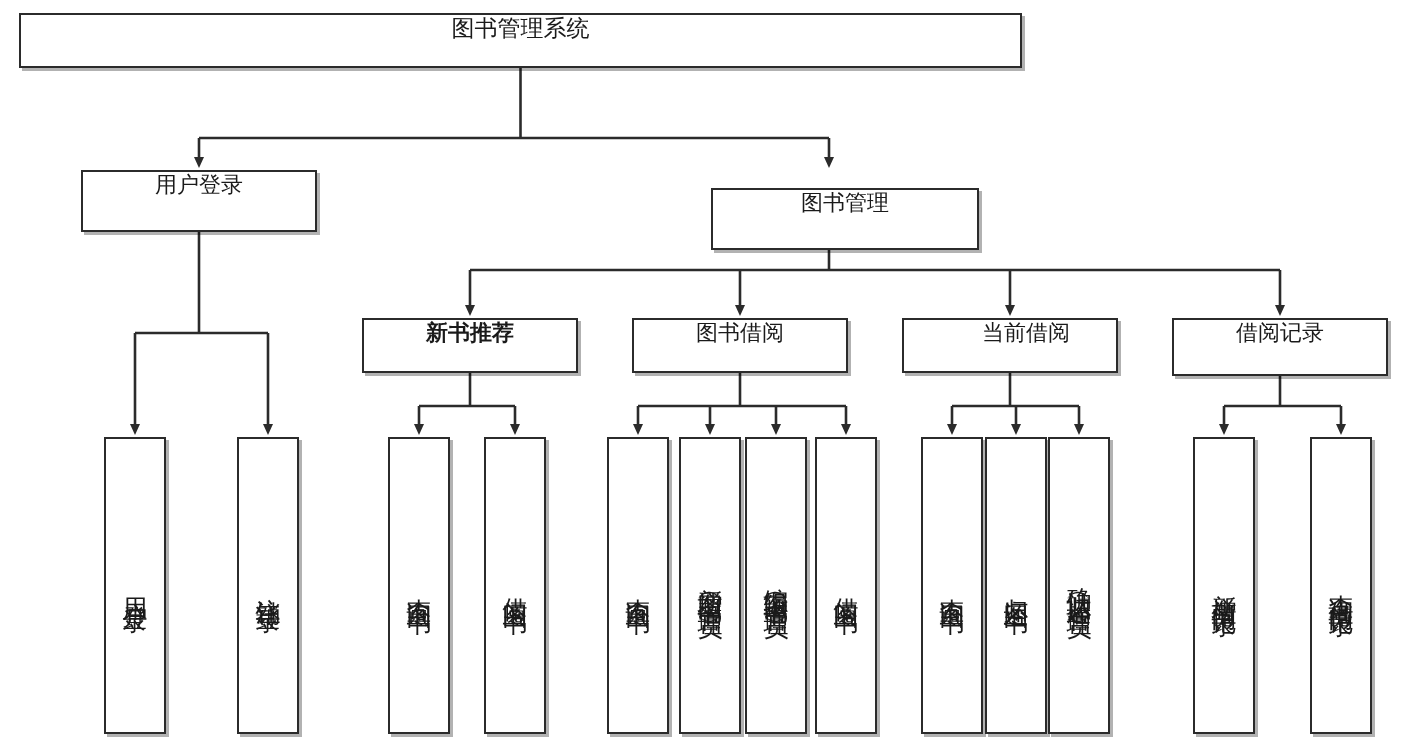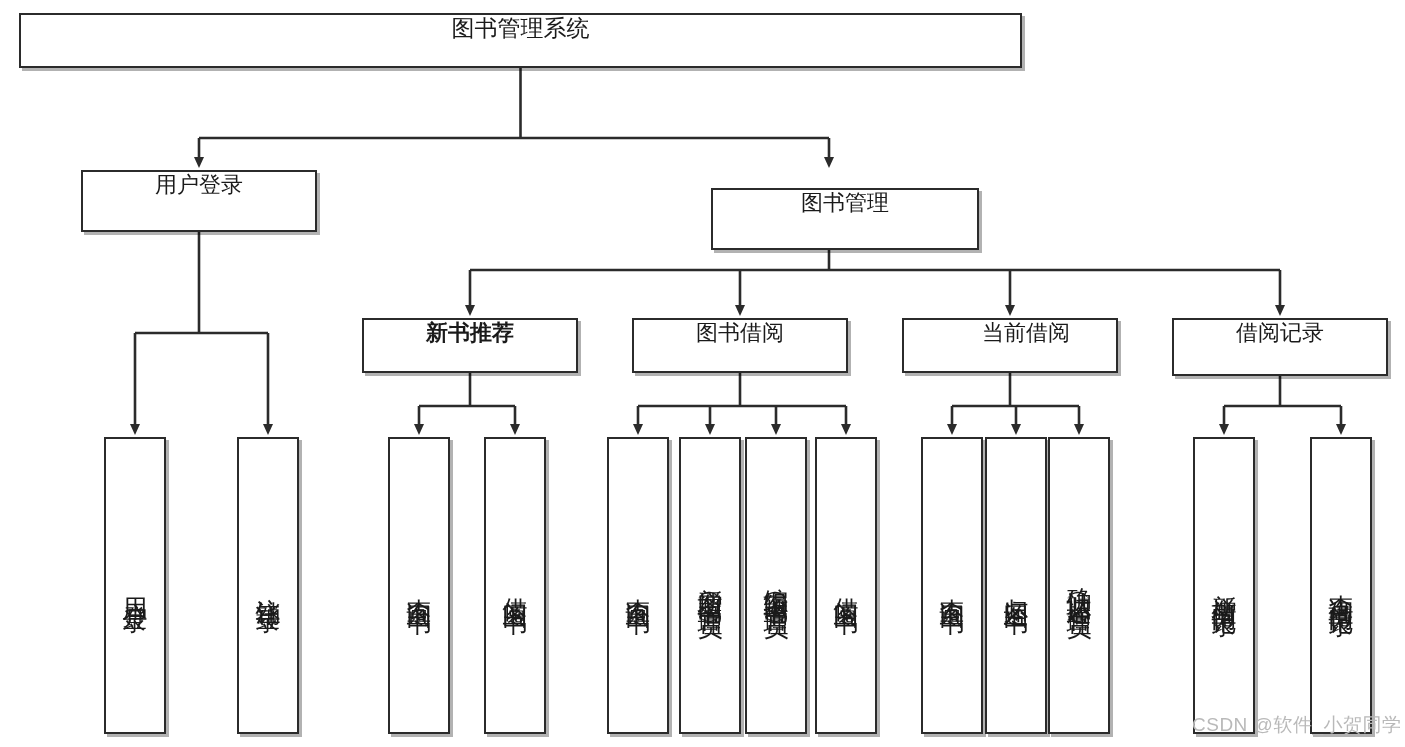--- a/index.html
+++ b/index.html
@@ -172,14 +172,13 @@
         <span class="label">确认归还（管理员）</span>
       </div>
       <div class="node vert" style="left: 1193px; top: 437px; width: 62px; height: 297px;">
         <span class="label">新增借阅记录</span>
       </div>
       <div class="node vert" style="left: 1310px; top: 437px; width: 62px; height: 297px;">
         <span class="label">查询借阅记录</span>
       </div>
     </div>
 
-  <div class="watermark" style="left:1192px; top:712px;">CSDN @软件_小贺同学</div>
 </div>
 
 </body></html>

